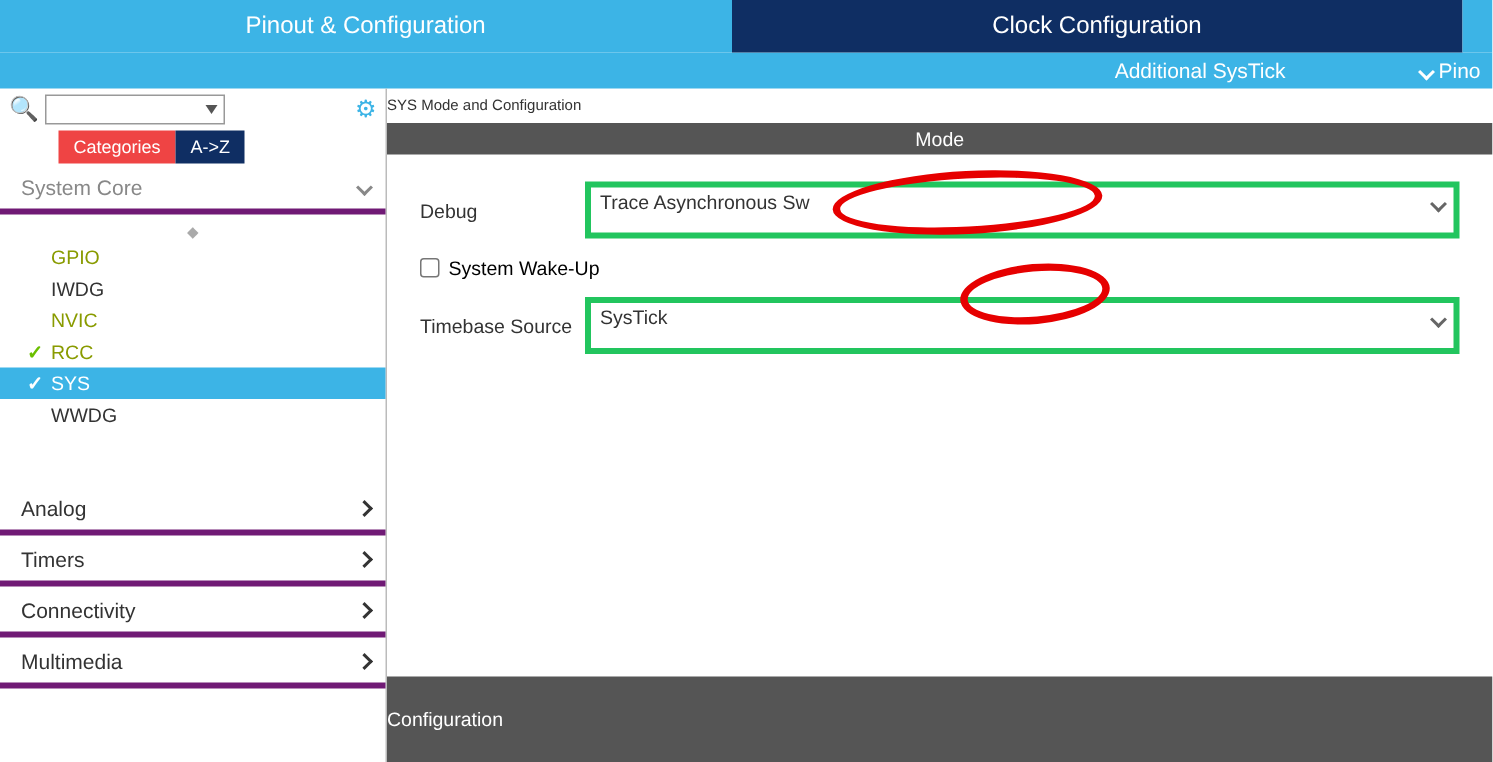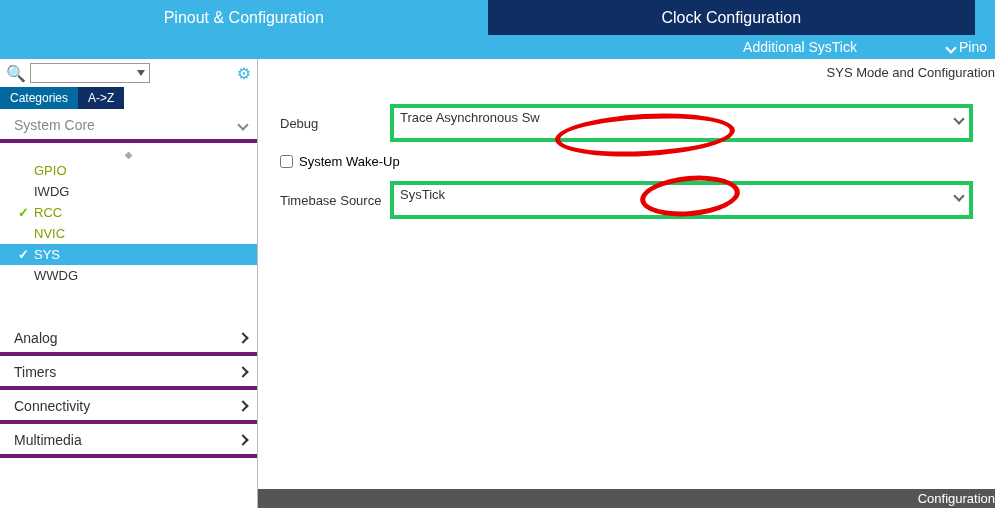--- a/index.html
+++ b/index.html
@@ -19,43 +19,43 @@
   .right-panel { flex: 1; display: flex; flex-direction: column; }
 
   .search-row { display: flex; align-items: center; padding: 4px 6px; gap: 4px; }
   .search-row .mag { color: #3cb4e6; font-size: 16px; }
   .search-box { flex: 1; border: 1px solid #999; height: 20px; max-width: 120px; position: relative; }
   .search-box::after { content: ""; position: absolute; right: 4px; top: 6px; border-left: 4px solid transparent; border-right: 4px solid transparent; border-top: 6px solid #555; }
   .gear { color: #3cb4e6; font-size: 16px; margin-left: auto; }
 
   .view-tabs { display: flex; }
   .vtab { font-size: 12px; padding: 4px 10px; color: #fff; cursor: pointer; }
-  .vtab.cat { background: #0369a1; }
+  .vtab.cat { background: #ef4444; margin-left: 39px; }
   .vtab.az { background: #0f2e63; }
 
   .section-head { display: flex; align-items: center; justify-content: space-between; padding: 8px 10px 6px 14px; border-bottom: 4px solid #701a75; color: #888; font-size: 14px; cursor: pointer; }
   .section-head.dark { color: #333; }
   .ch-down { border: solid #888; border-width: 0 2px 2px 0; display: inline-block; padding: 3px; transform: rotate(45deg); }
   .ch-right { border: solid #333; border-width: 0 2px 2px 0; display: inline-block; padding: 3px; transform: rotate(-45deg); }
 
   .tree-list { padding: 6px 0 16px 0; }
   .sort-arrow { color: #aaa; font-size: 10px; text-align: center; }
   .tree-item { font-size: 13px; padding: 3px 10px 3px 34px; cursor: pointer; }
   .ti-default { color: #333; }
   .ti-olive { color: #899b00; }
   .ti-checked { color: #899b00; position: relative; }
   .ti-checked::before { content: "✓"; position: absolute; left: 18px; color: #6bbf00; font-weight: bold; }
   .ti-selected { background: #3cb4e6; color: #fff; position: relative; }
   .ti-selected::before { content: "✓"; position: absolute; left: 18px; color: #fff; font-weight: bold; }
 
   .divider { height: 20px; }
 
-  .right-head { text-align: right; font-size: 13px; padding: 6px 0; color: #333; }
+  .right-head { text-align: left; font-size: 10px; padding: 6px 0; color: #333; }
   .mode-bar { background: #555; color: #fff; font-size: 13px; text-align: center; padding: 3px 0; }
-  .cfg-bar { background: #555; color: #fff; font-size: 13px; text-align: right; padding: 2px 0; position: absolute; bottom: 0; left: 258px; right: 0; }
+  .cfg-bar { background: #555; color: #fff; font-size: 13px; text-align: left; padding: 21px 0; position: absolute; bottom: 0; left: 258px; right: 0; }
 
   .form-area { padding: 18px 22px; position: relative; }
   .form-row { display: flex; align-items: center; margin-bottom: 12px; font-size: 13px; color: #333; }
   .form-row label { width: 110px; }
   .sel { flex: 1; border: 4px solid #22c55e; height: 38px; padding: 2px 6px; font-size: 13px; position: relative; background: #fff; }
   .sel::after { content: ""; position: absolute; right: 6px; top: 7px; border: solid #666; border-width: 0 2px 2px 0; padding: 3px; transform: rotate(45deg); }
   .chk-row { display: flex; align-items: center; margin: 6px 0 12px 0; font-size: 13px; }
   .chk-row input { margin-right: 6px; }
 
   .red-mark { position: absolute; border: 5px solid #e60000; border-radius: 50% / 50%; pointer-events: none; }
@@ -93,22 +93,22 @@
     </div>
 
     <div class="section-head">
       <span>System Core</span>
       <span class="ch-down"></span>
     </div>
     <div class="tree-list">
       <div class="sort-arrow">◆</div>
       <div class="tree-item ti-olive">GPIO</div>
       <div class="tree-item ti-default">IWDG</div>
+      <div class="tree-item ti-olive">NVIC</div>
       <div class="tree-item ti-checked">RCC</div>
-      <div class="tree-item ti-olive">NVIC</div>
       <div class="tree-item ti-selected">SYS</div>
       <div class="tree-item ti-default">WWDG</div>
     </div>
 
     <div class="divider"></div>
 
     <div class="section-head dark">
       <span>Analog</span>
       <span class="ch-right"></span>
     </div>
@@ -121,20 +121,21 @@
       <span class="ch-right"></span>
     </div>
     <div class="section-head dark">
       <span>Multimedia</span>
       <span class="ch-right"></span>
     </div>
   </div>
 
   <div class="right-panel">
     <div class="right-head">SYS Mode and Configuration</div>
+    <div class="mode-bar">Mode</div>
 
     <div class="form-area">
       <div class="form-row">
         <label>Debug</label>
         <div class="sel"><span>Trace Asynchronous Sw</span></div>
       </div>
       <div class="chk-row">
         <input type="checkbox" style="">
         <span>System Wake-Up</span>
       </div>

